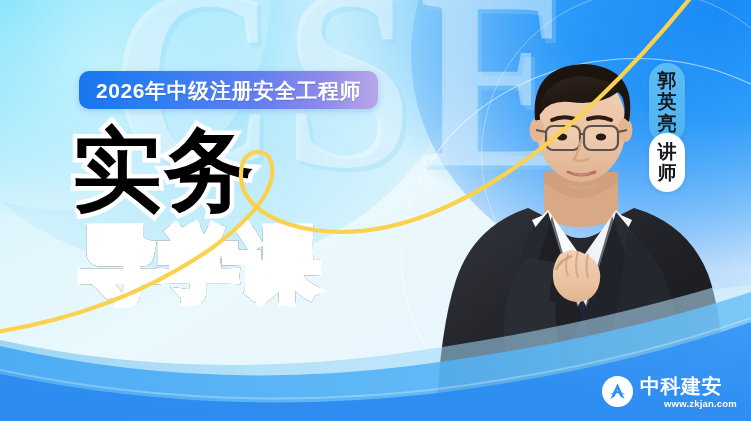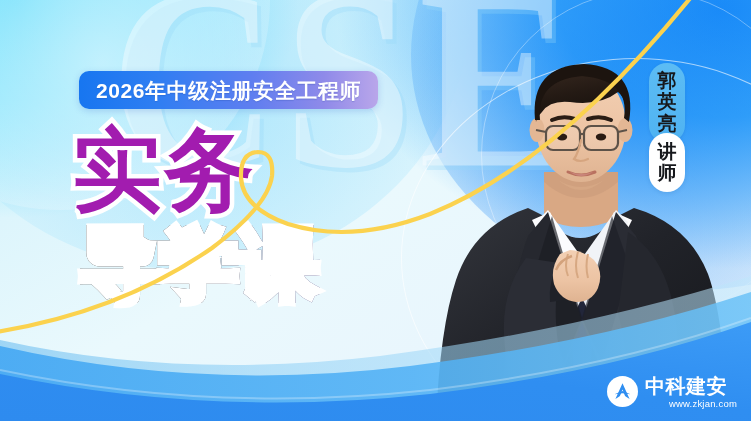--- a/index.html
+++ b/index.html
@@ -69,21 +69,21 @@
   .badge-text{
     color:#fff; font-size:21px; font-weight:700; letter-spacing:.6px;
     line-height:1; white-space:nowrap;
     text-shadow:0 1px 1px rgba(30,70,160,.25);
   }
 
   
   .headline{ position:absolute; left:72px; top:125px; }
   .h-line1{
     font-size:90px; font-weight:900; line-height:1.0;
-    letter-spacing:2px; color:#a21caf;
+    letter-spacing:2px; color:#000000;
     -webkit-text-stroke:9px #ffffff;
     paint-order:stroke fill;
     white-space:nowrap;
   }
   .h-line2{
     margin-top:10px; margin-left:8px;
     font-size:78px; font-weight:900; line-height:1.0;
     letter-spacing:2px;
     background:linear-gradient(95deg,#050505 0%,#0b0b16 48%,#14123f 74%,#241a63 100%);
     -webkit-background-clip:text; background-clip:text;
@@ -134,21 +134,21 @@
     width:31px; height:31px; border-radius:50%;
     background:#fff; display:flex; align-items:center; justify-content:center;
     flex:0 0 auto;
   }
   .logo-text{ display:flex; flex-direction:column; line-height:1; }
   .logo-name{
     font-size:20px; font-weight:800; color:#fff; letter-spacing:.5px;
   }
   .logo-url{
     margin-top:3px;
-    font-size:9.5px; font-weight:400; color:#fff; letter-spacing:.2px;margin-left:24px;
+    font-size:9.5px; font-weight:700; color:#fff; letter-spacing:.2px;margin-left:24px;
   }
 </style>
 </head>
 <body>
 
 <div id="cover">
 
   <div class="bg-base"></div>
   <div class="blob blob-b"></div>
   <div class="blob blob-a"></div>

